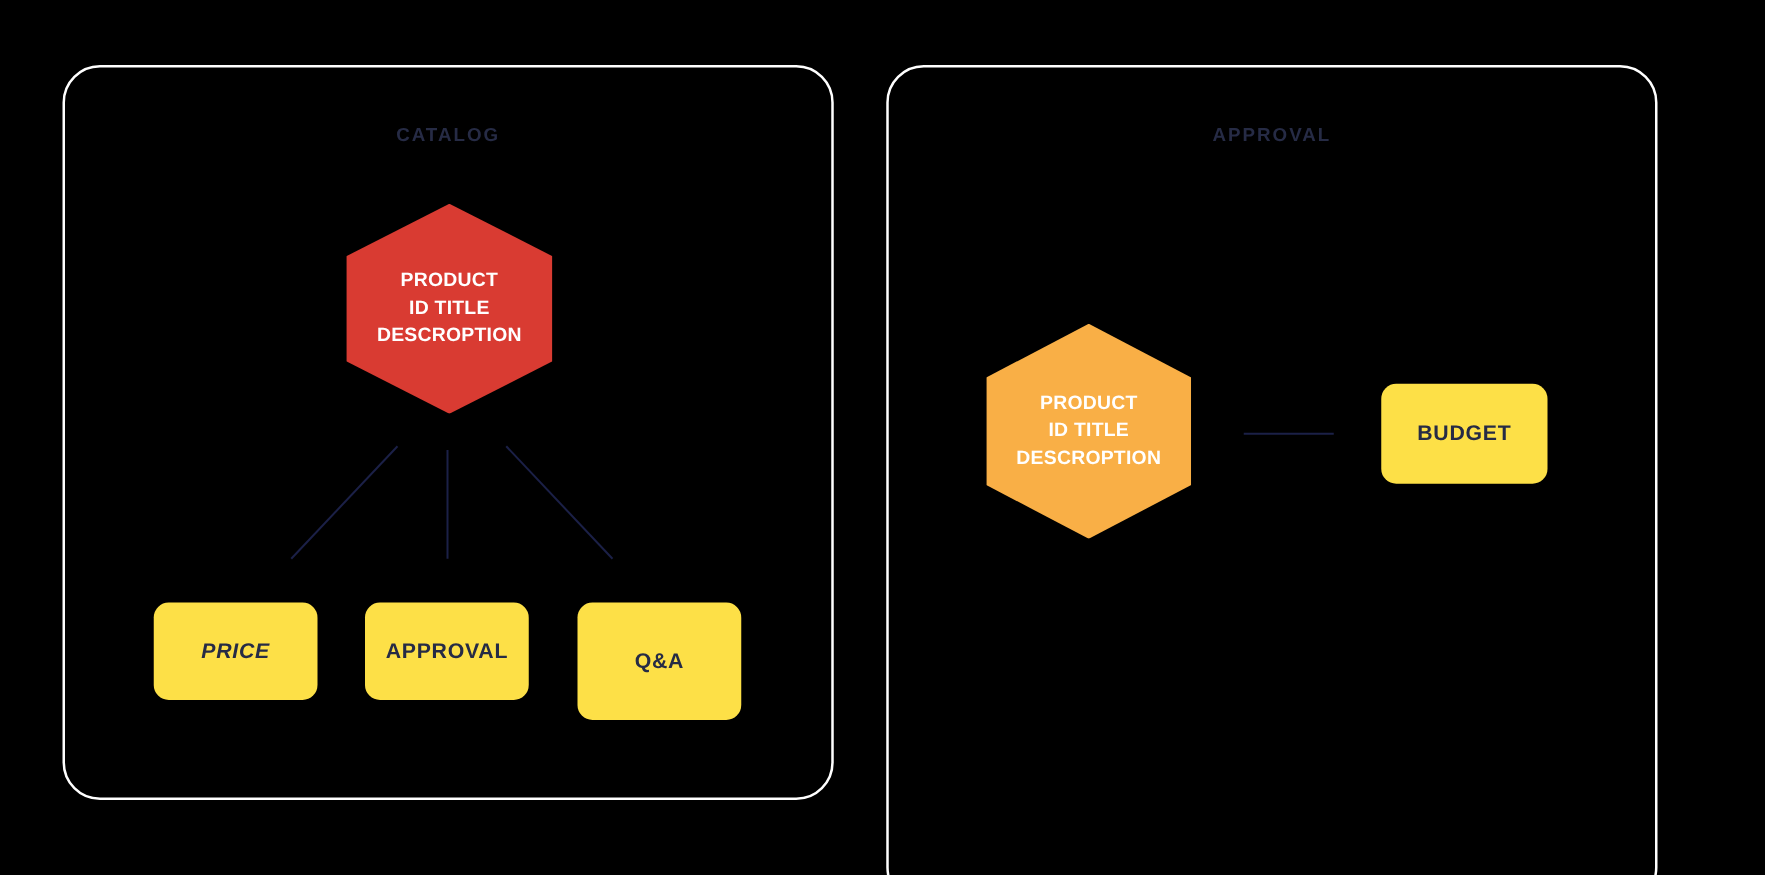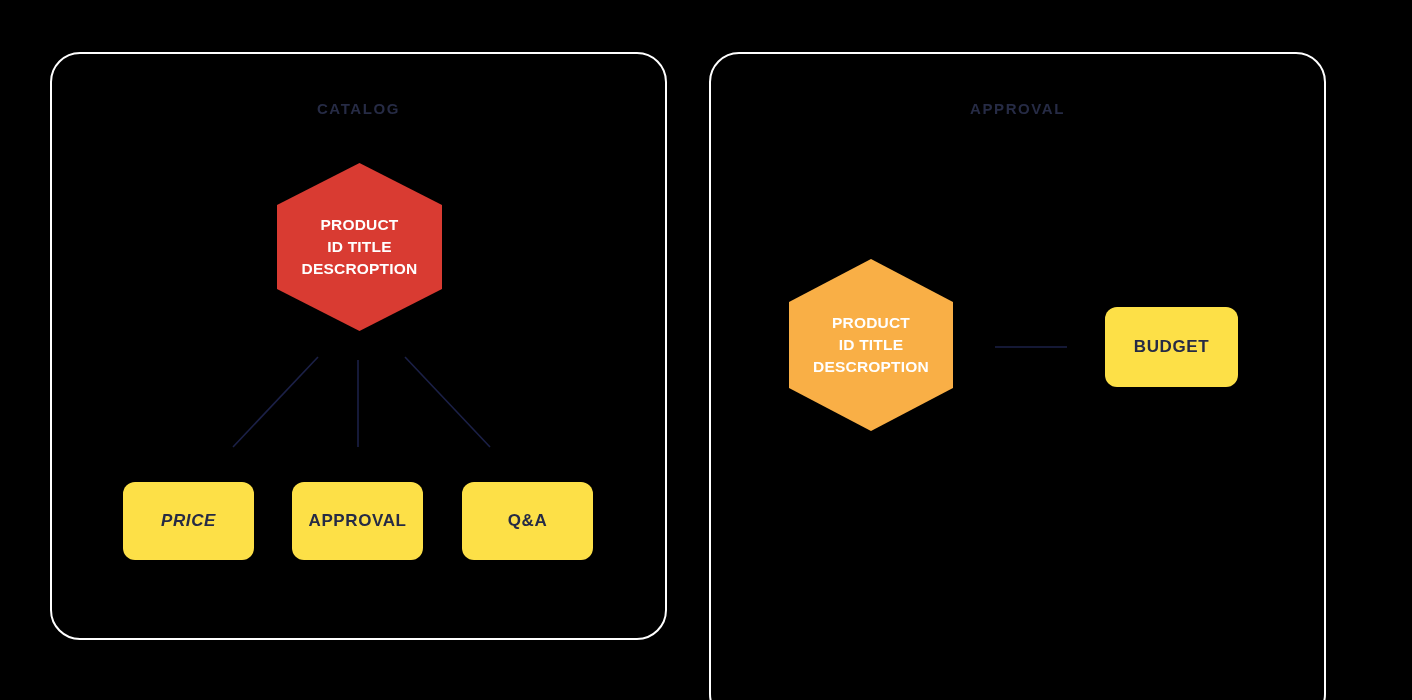--- a/index.html
+++ b/index.html
@@ -79,21 +79,21 @@
     display: flex;
     align-items: center;
     justify-content: center;
     color: #262b45;
     font-size: 17px;
     font-weight: 700;
     letter-spacing: 0.6px;
   }
   .box-price   { left: 123px;  top: 482px; width: 131px; height: 78px; font-style: italic; }
   .box-picture { left: 292px;  top: 482px; width: 131px; height: 78px; }
-  .box-qa      { left: 462px;  top: 482px; width: 131px; height: 78px; }
+  .box-qa      { left: 462px;  top: 482px; width: 131px; height: 94px; }
   .box-budget  { left: 1105px; top: 307px; width: 133px; height: 80px; }
 
   
   .connectors {
     position: absolute;
     top: 0; left: 0;
     width: 1412px; height: 700px;
     pointer-events: none;
   }
   .conn-line {

